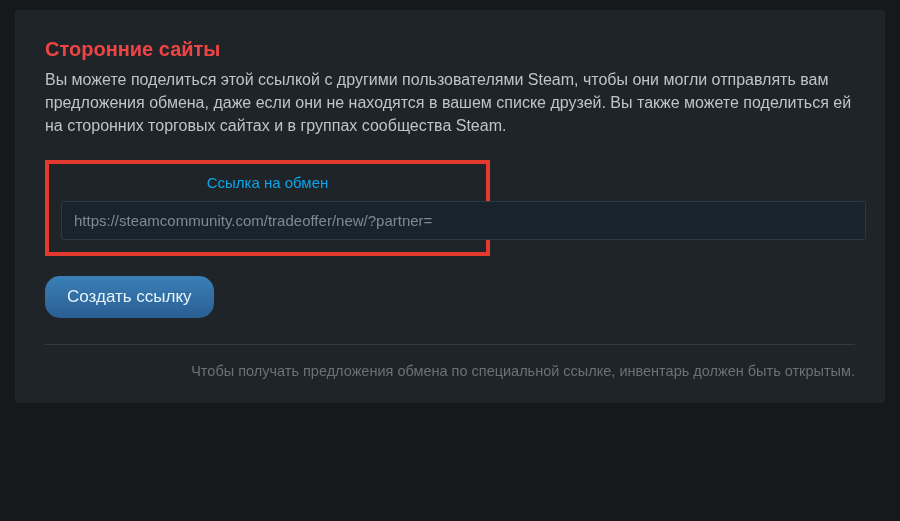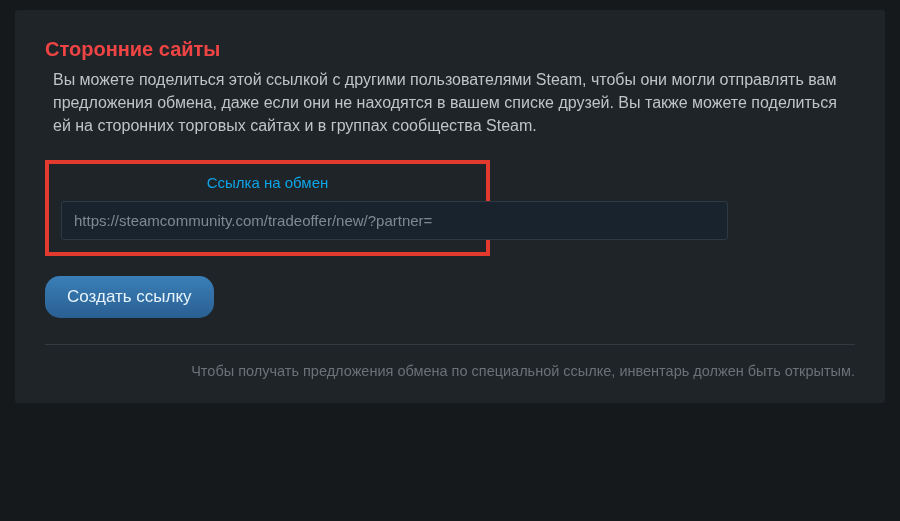--- a/index.html
+++ b/index.html
@@ -23,38 +23,37 @@
       color: #ef4444;
       font-size: 20px;
       font-weight: bold;
       margin-bottom: 7px;
     }
     .description {
       color: #c0c4c8;
       font-size: 16px;
       line-height: 1.45;
       margin-bottom: 22px;
-      margin-left: 8px;
     }
     .highlight-box {
       border: 4px solid #e33a2f;
       padding: 10px 12px 12px 12px;
       width: 445px;
       position: relative;
       margin-bottom: 20px;
     }
     .field-label {
       color: #0ea5e9;
       font-size: 15px;
       margin-bottom: 10px;
       text-align: center;
     }
     .url-input-wrap { position: relative; }
     .url-input {
-      width: 667px;
+      width: 805px;
       background: #19232d;
       border: 1px solid #2d3a45;
       border-radius: 3px;
       color: #7d8a93;
       font-size: 15px;
       padding: 10px 12px;
       outline: none;
       font-family: inherit;
     }
     .bottom-row {

